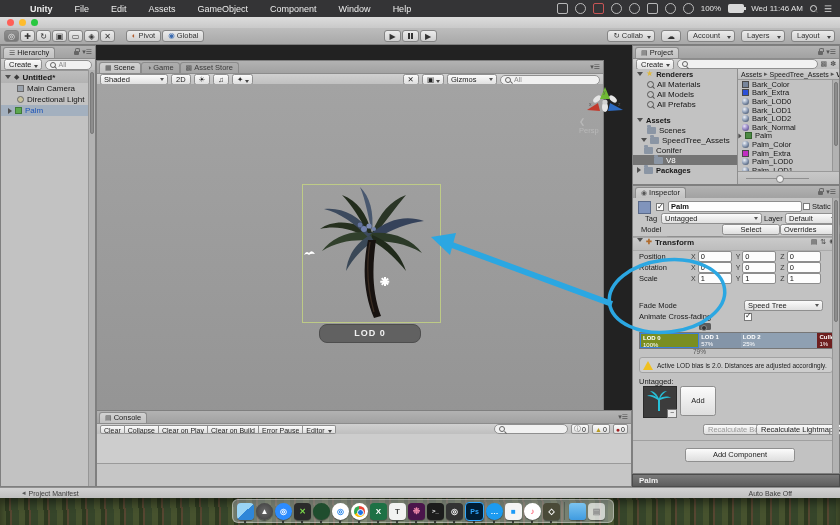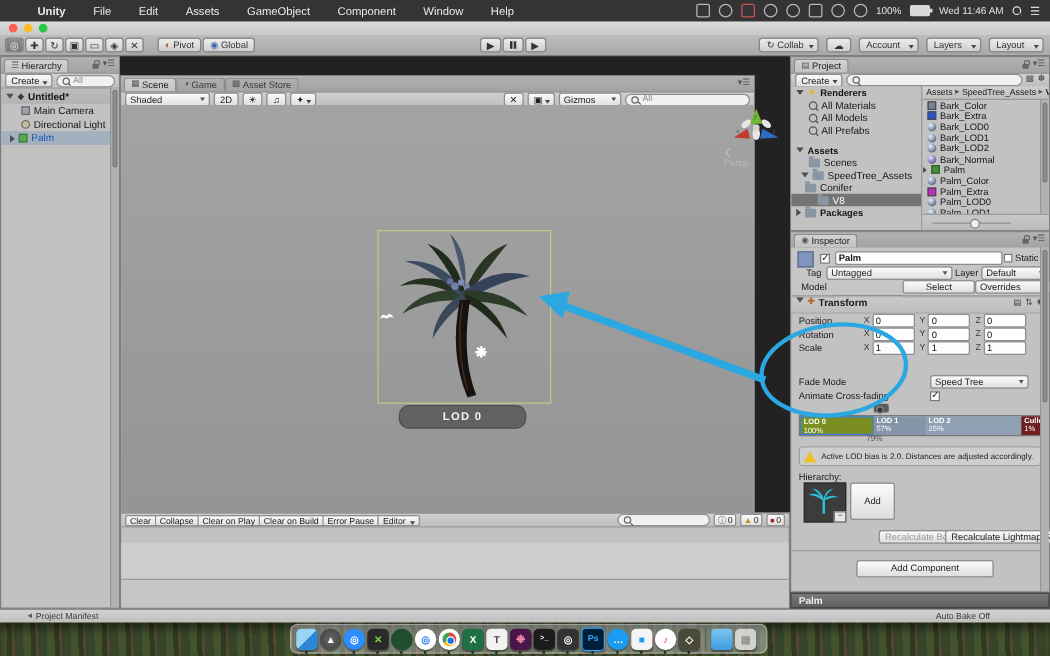--- a/index.html
+++ b/index.html
@@ -324,20 +324,29 @@
     <span class="sunburst">
         <span class="d1"></span>
         <span class="d2"></span>
       </span>
 
     <div class="lodpill">LOD 0</div>
   </div>
 </div>
 
 <div class="panel" id="console" style="left:96px;top:410px;width:536px;height:77px">
+  <div class="tabs">
+    <span class="tab">
+        <span class="menic">▤</span>
+        <span>Console</span>
+      </span>
+    <span class="tabicons">
+        <span class="menic">▾☰</span>
+      </span>
+  </div>
   <div class="ptool" style="height:10px">
     <span class="cbtnbar">
       <span class="cbtn">Clear</span>
       <span class="cbtn">Collapse</span>
       <span class="cbtn">Clear on Play</span>
       <span class="cbtn">Clear on Build</span>
       <span class="cbtn">Error Pause</span>
       <span class="cbtn ddt" style="padding-right:10px">Editor</span>
     </span>
     <span style="flex:1"></span>
@@ -579,21 +588,21 @@
     <div class="lodseg" style="width:30.5%;background:#7A8E21;border:1px solid #3d7fd8"><b>LOD 0</b><span>100%</span></div>
     <div class="lodseg" style="width:21.5%;background:#8495A8"><b>LOD 1</b><span>57%</span></div>
     <div class="lodseg" style="width:39.5%;background:#8FA0B2"><b>LOD 2</b><span>25%</span></div>
     <div class="lodseg" style="width:8.5%;background:#6E1F1F"><b>Culled</b><span>1%</span></div>
   </div>
   <span style="position:absolute;left:60px;top:162px;font-size:6.5px;color:#555">79%</span>
   <div class="warnbox" style="top:171px;height:16px">
     <span class="warntri"></span>
     <span>Active LOD bias is 2.0. Distances are adjusted accordingly.</span>
   </div>
-  <span style="position:absolute;left:6px;top:191px;font-size:7.5px">Hierarchy:</span>
+  <span style="position:absolute;left:6px;top:191px;font-size:7.5px">Untagged:</span>
   <div style="position:absolute;left:10px;top:200px;width:32px;height:30px;background:#3c3c3c;border:1px solid #2a2a2a">
     <svg width="30" height="28" viewBox="0 0 30 28">
         <g fill="#27c0d8">
           <path d="M15 12 C11 8 6 7 3 9 C7 9 11 11 14 13Z"></path>
           <path d="M15 12 C13 7 10 4 6 4 C9 6 12 9 14 12Z"></path>
           <path d="M15 12 C16 7 19 4 23 4 C19 6 17 9 16 12Z"></path>
           <path d="M15 12 C19 9 24 9 27 11 C23 10 19 12 16 13Z"></path>
           <rect x="14" y="12" width="2" height="12"></rect>
         </g>
       </svg>

